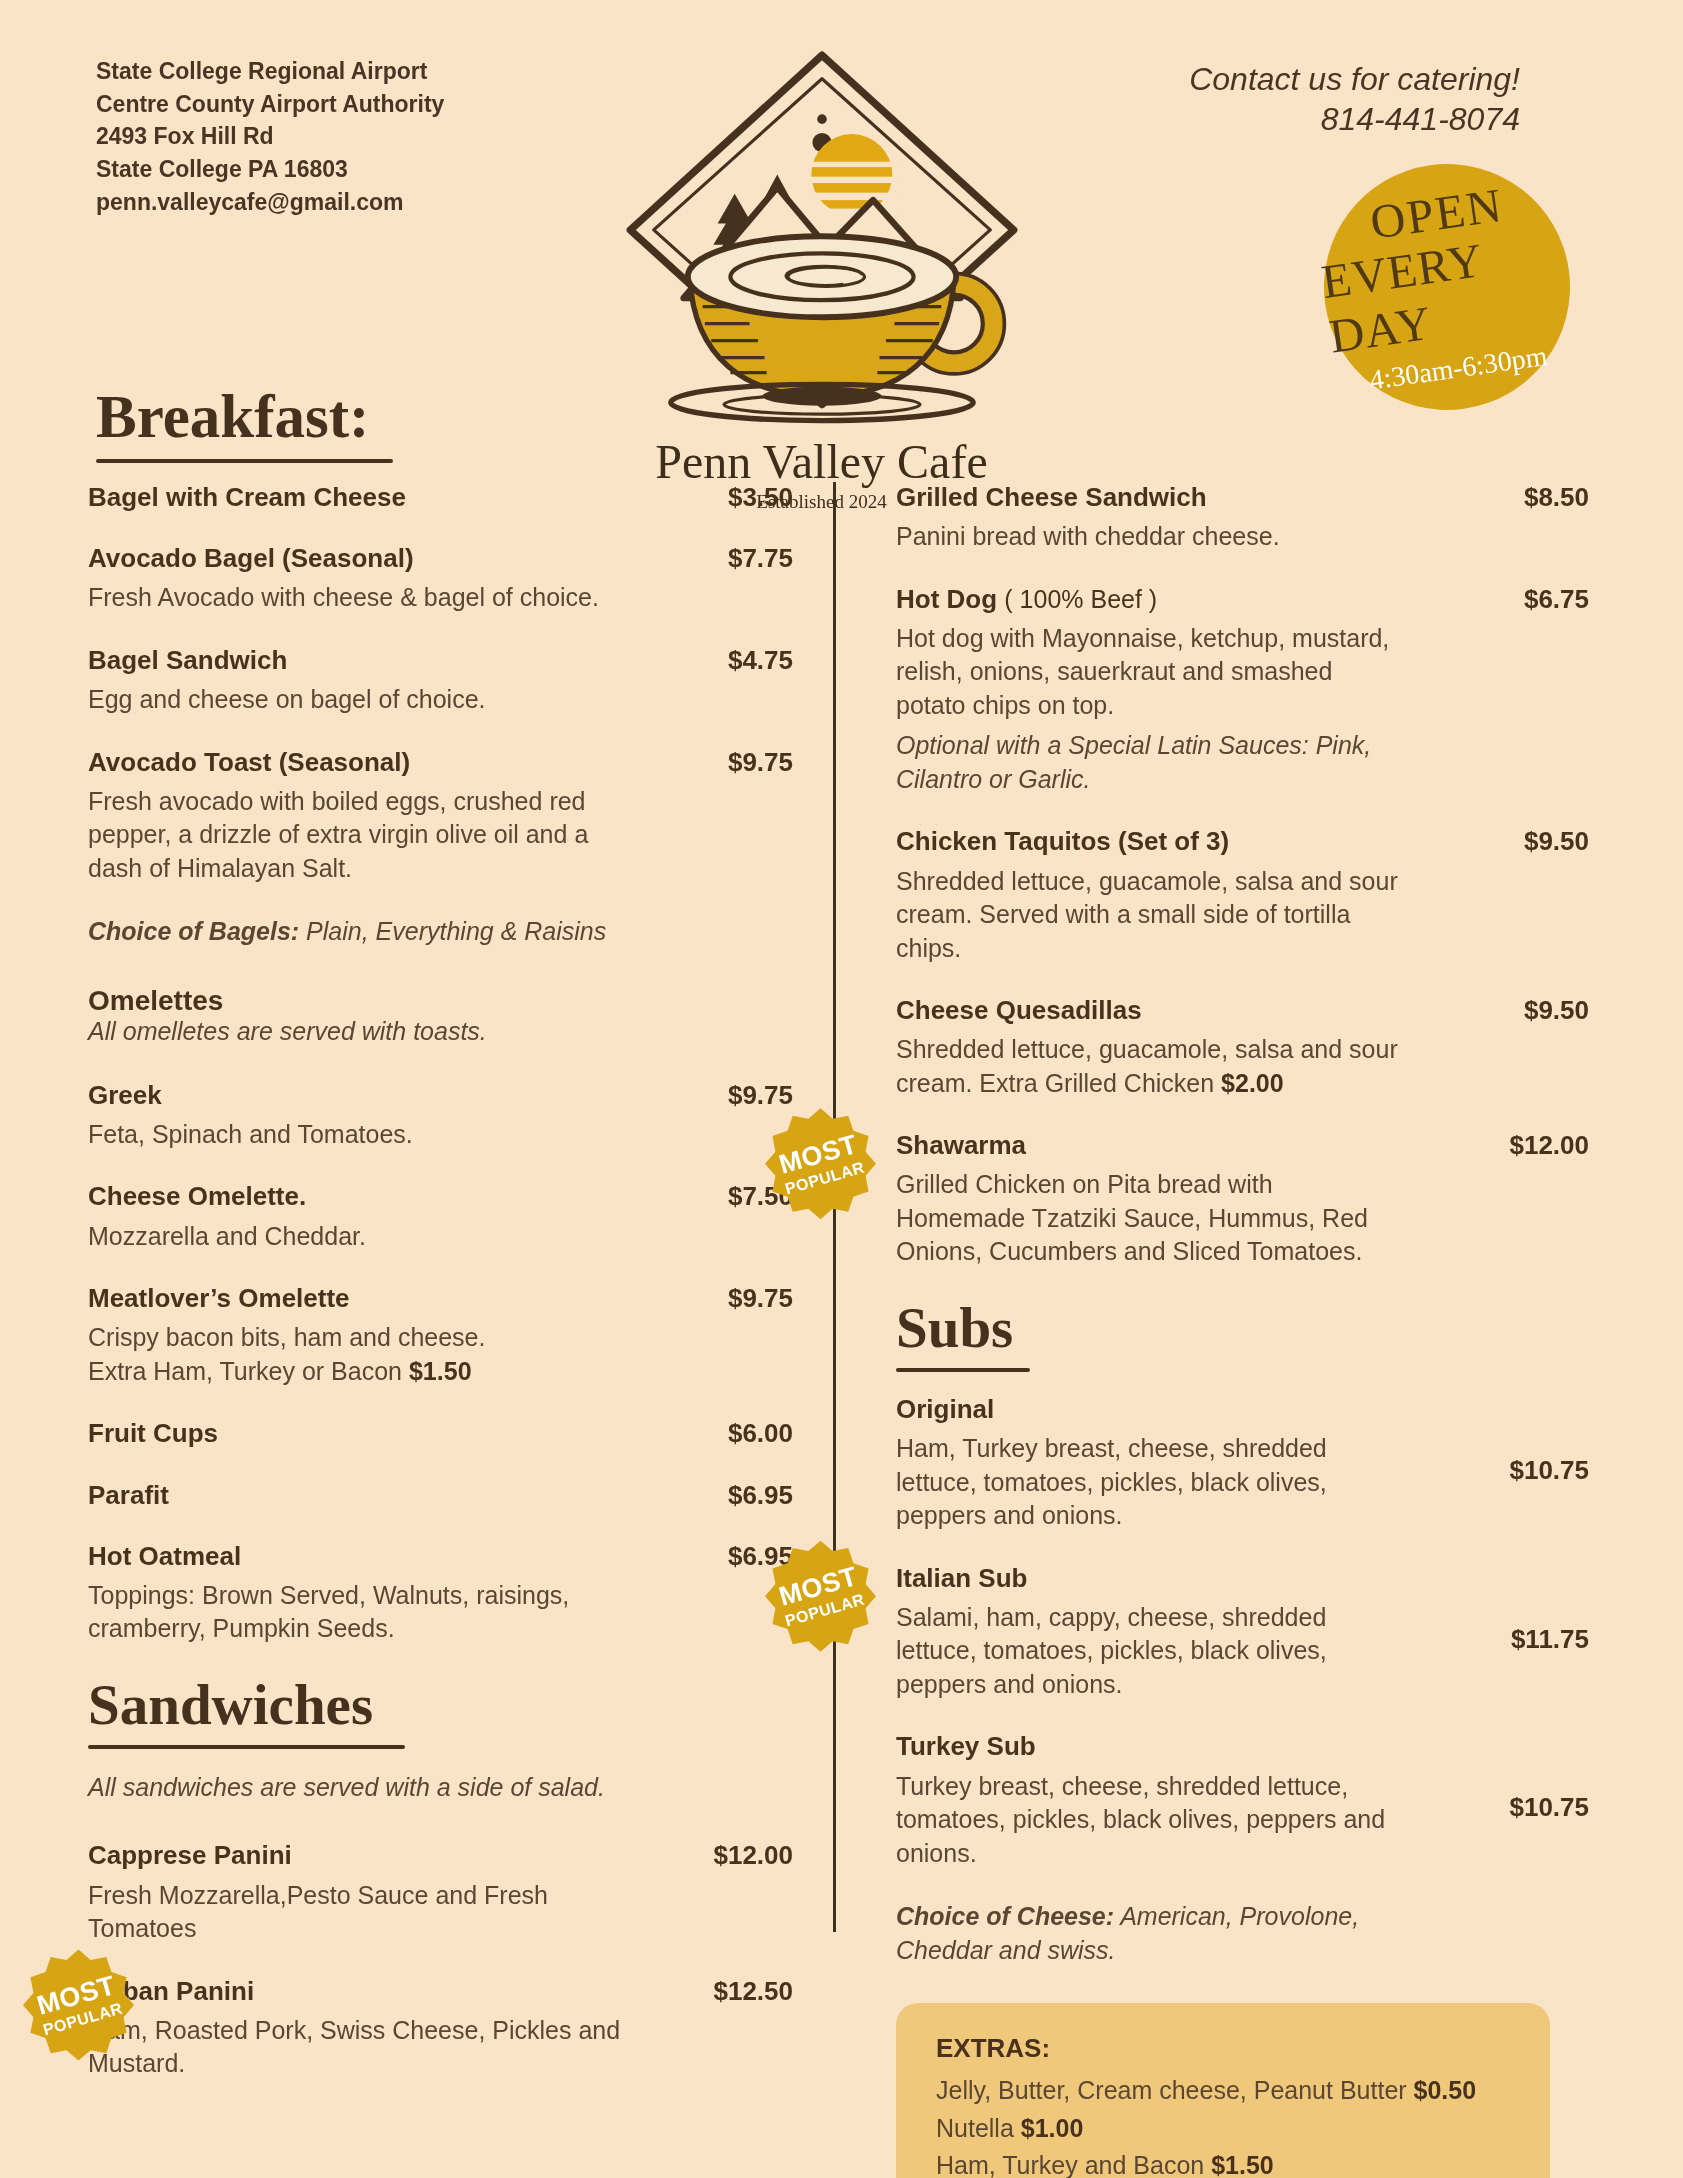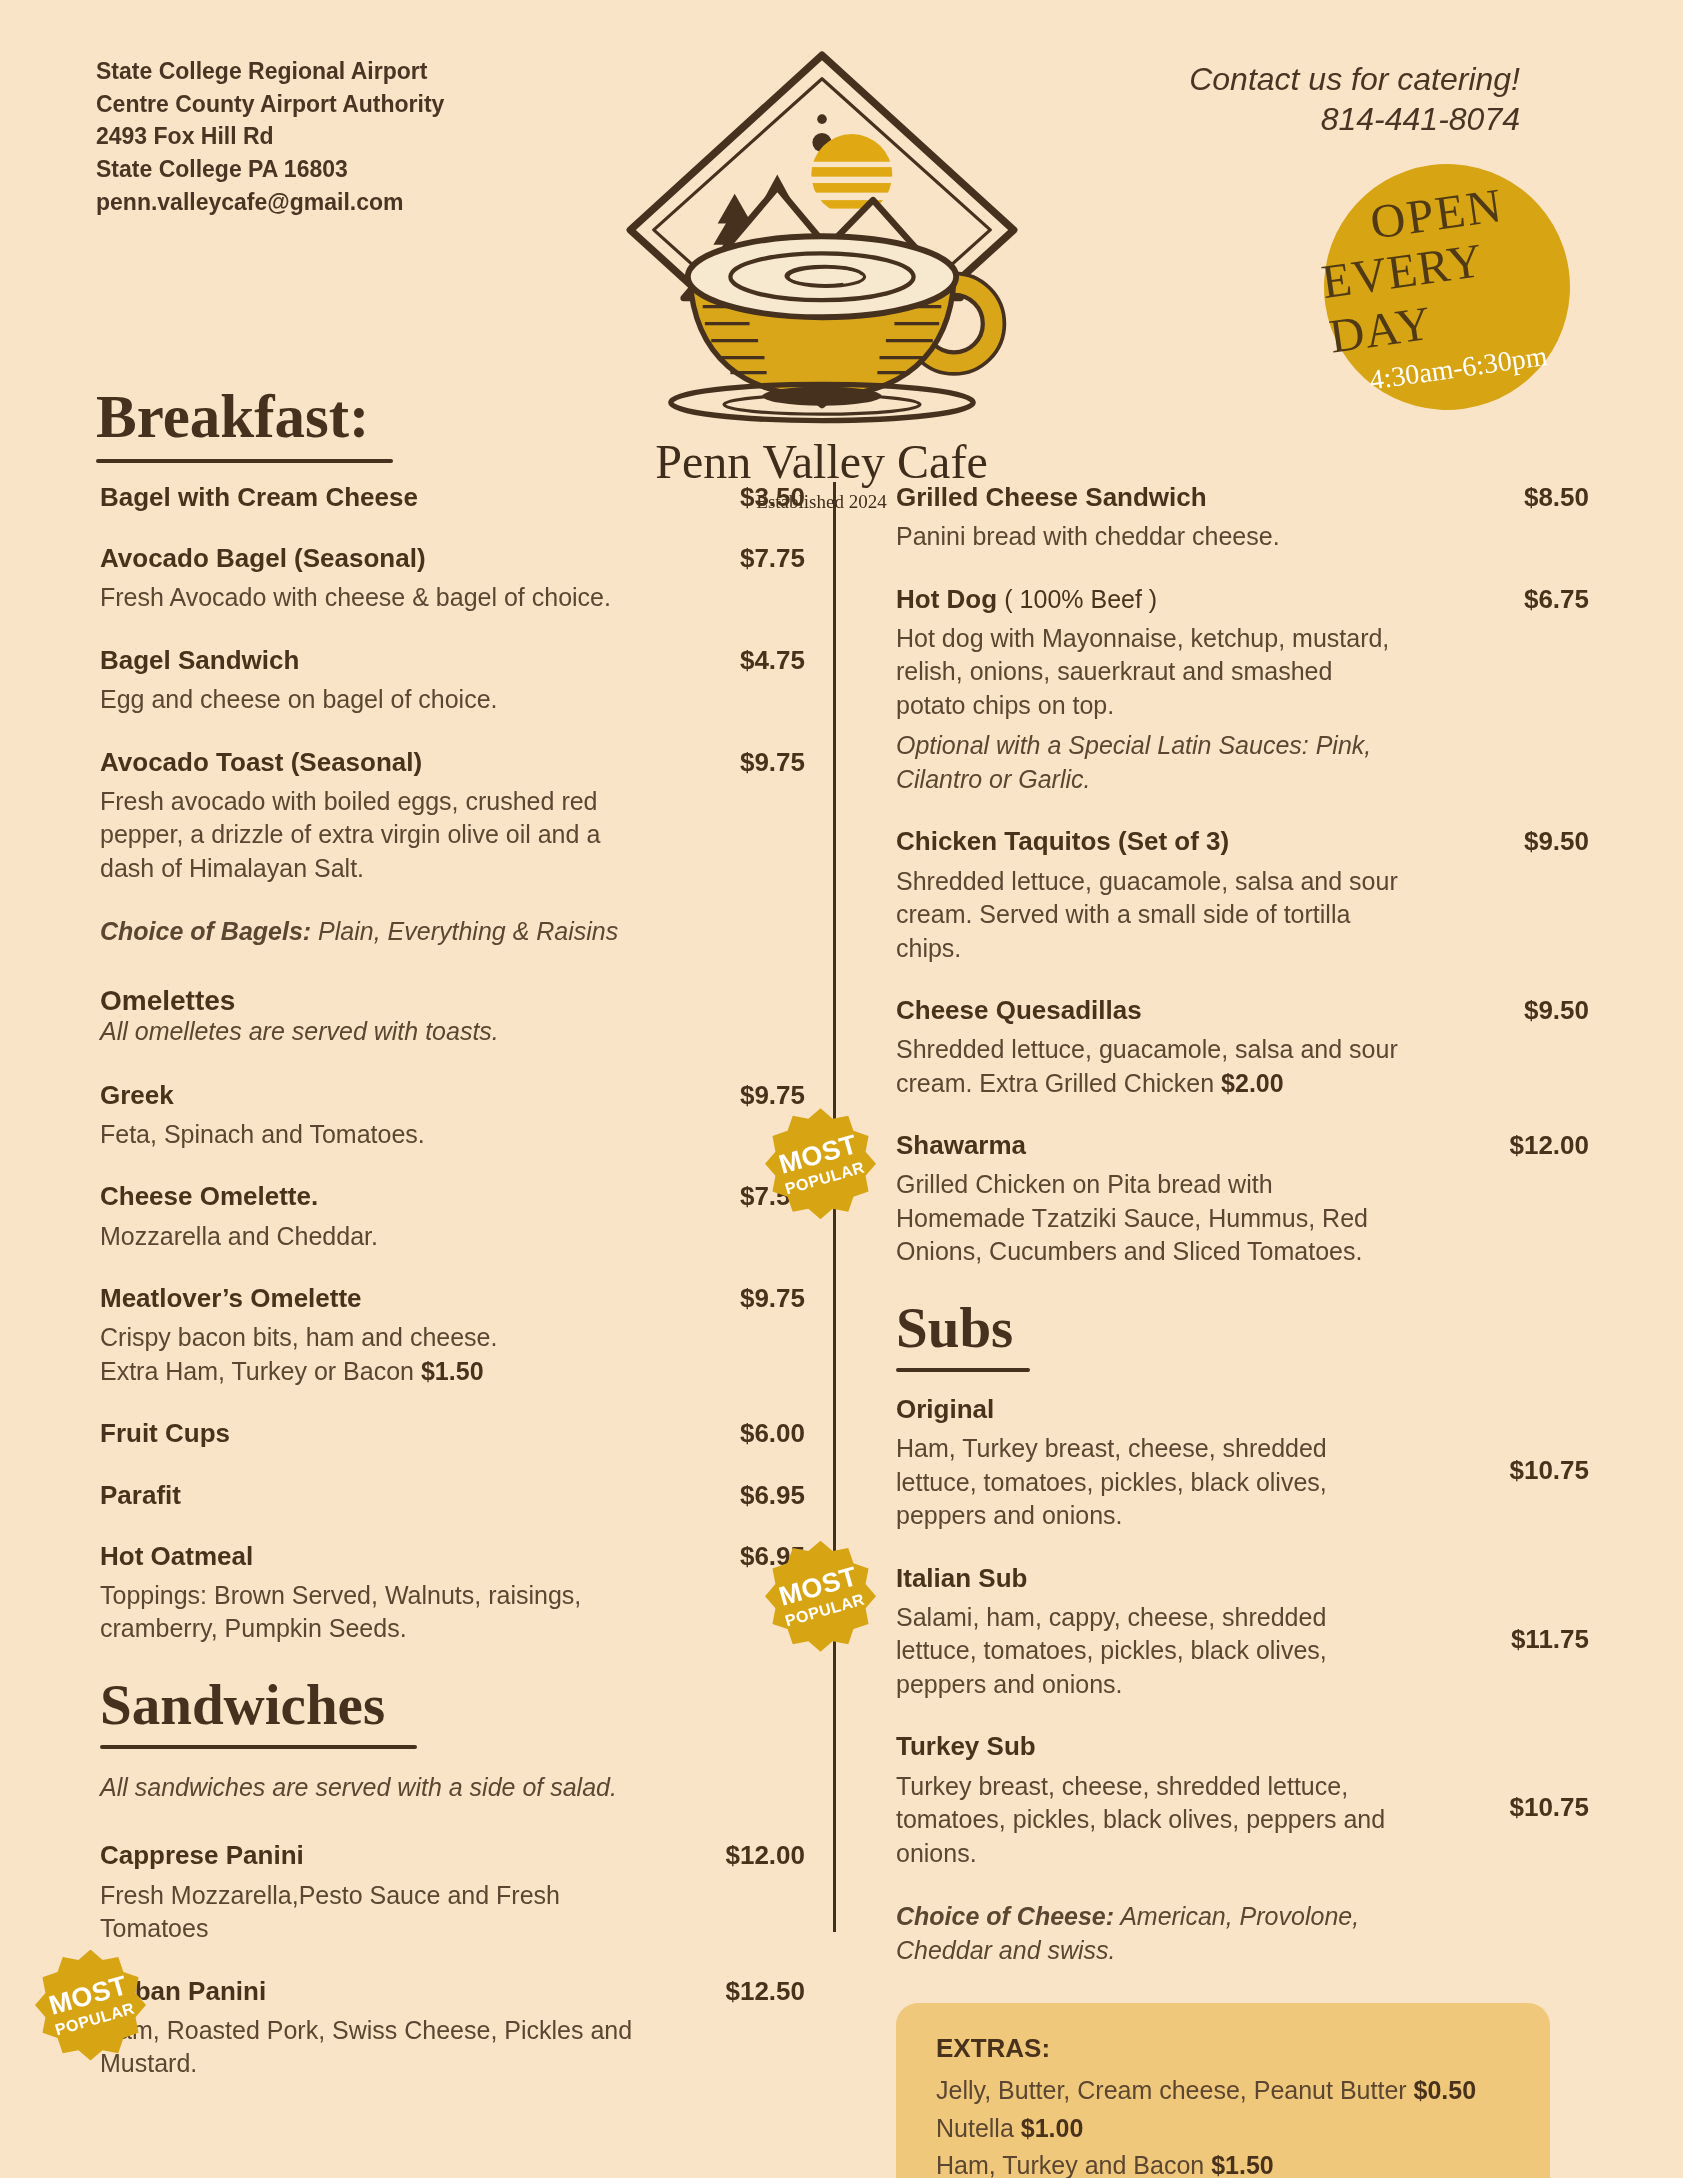--- a/index.html
+++ b/index.html
@@ -24,21 +24,21 @@
   .heading{font-family:"Liberation Serif", serif;font-weight:600;color:#46311f;line-height:1;}
   .breakfast-heading{position:absolute;left:96px;top:386px;font-size:61px;}
   .rule{height:4px;background:#46311f;border-radius:2px;margin-top:12px;}
   .rule-breakfast{width:297px;}
   .rule-sandwiches{width:317px;}
   .rule-subs{width:134px;}
   .inline-heading{font-size:57px;margin:26px 0 0 0;}
   
   .divider{position:absolute;left:833px;top:482px;width:3px;height:1450px;background:#41301f;}
   .col{position:absolute;top:482px;}
-  .col-left{left:100px;width:705px;}
+  .col-left{left:88px;width:705px;}
   .col-right{left:896px;width:693px;}
   
   .item{position:relative;margin-bottom:30px;padding-right:127px;}
   .iname{font-weight:bold;font-size:26px;color:#48321b;line-height:1.2;}
   .name-suffix{font-weight:normal;font-size:25px;}
   .iprice{position:absolute;right:0;top:0;font-weight:bold;font-size:26px;color:#48321b;}
   .price-mid{top:61px;}
   .idesc{font-size:25px;color:#5a4631;margin-top:7px;line-height:1.34;max-width:554px;}
   .col-right .idesc{max-width:505px;}
   .italic{font-style:italic;}

